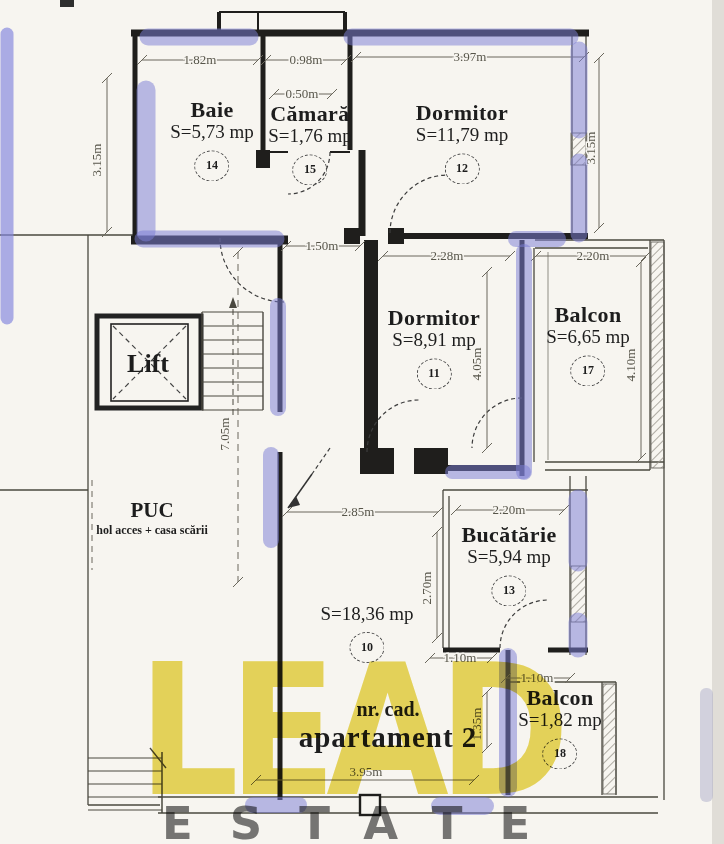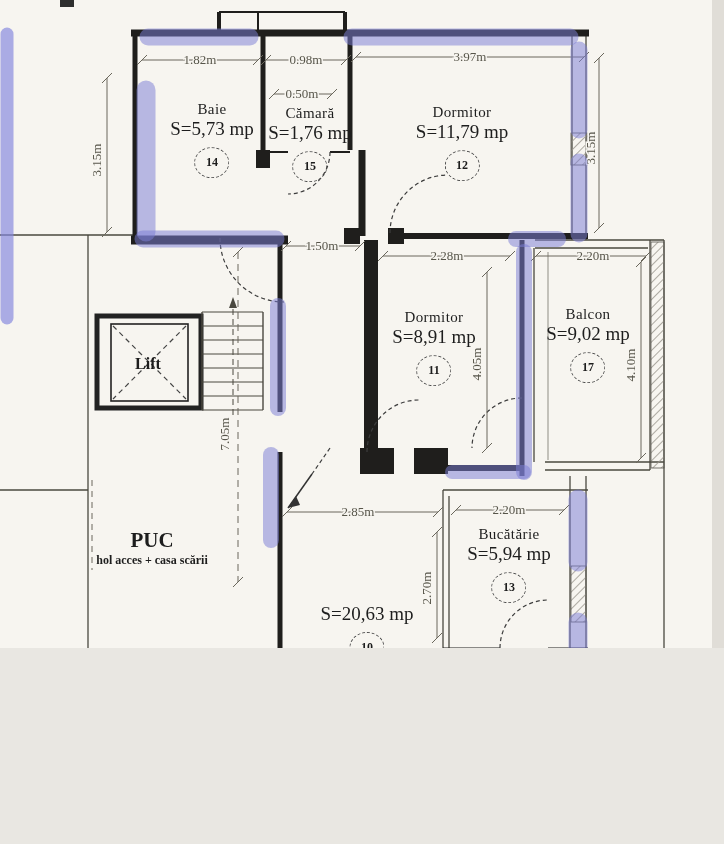--- a/index.html
+++ b/index.html
@@ -1,26 +1,26 @@
 <!DOCTYPE html>
 <html><head>
 <meta charset="utf-8">
 <style>
   html,body{margin:0;padding:0;background:#e9e7e2}
-  .page{position:relative;width:724px;height:648px;background:#f7f5f0;overflow:hidden;
+  .page{position:relative;width:724px;height:844px;background:#f7f5f0;overflow:hidden;
         font-family:"Liberation Serif",serif;color:#1d1d1d}
   .page svg{position:absolute;left:0;top:0}
   .dimtext{font-family:"Liberation Serif",serif;font-size:13px;fill:#57554a;
            paint-order:stroke;stroke:#f7f5f0;stroke-width:3px;text-anchor:middle}
   .room{position:absolute;transform:translate(-50%,-50%);text-align:center;z-index:3}
-  .rname{font-weight:normal;font-size:15px;line-height:1.05;letter-spacing:.4px;white-space:nowrap}
+  .rname{font-weight:bold;font-size:22px;line-height:1.05;letter-spacing:.4px;white-space:nowrap}
   .rarea{font-weight:normal;font-size:19px;white-space:nowrap}
   .rnum{margin:7px auto 0;width:33px;height:29px;border:1.6px dashed #4c4c4c;border-radius:50%;
         display:flex;align-items:center;justify-content:center;font-weight:bold;font-size:12px}
-  .lift-label{position:absolute;transform:translate(-50%,-50%);font-weight:bold;font-size:16px;z-index:3}
+  .lift-label{position:absolute;transform:translate(-50%,-50%);font-weight:bold;font-size:26px;z-index:3}
   .puc{position:absolute;transform:translate(-50%,-50%);text-align:center;font-weight:bold;z-index:3}
   .puc .l1{font-size:21px}
   .puc .l2{font-size:12px;white-space:nowrap}
   .cad{position:absolute;transform:translate(-50%,-50%);text-align:center;font-weight:bold;z-index:3}
   .cad .l1{font-size:20px}
   .cad .l2{font-size:24px;letter-spacing:1px;white-space:nowrap}
   .cad .l3{font-size:29px;letter-spacing:1px;white-space:nowrap}
   .wm-lead{position:absolute;left:138px;top:640px;font-family:"DejaVu Sans",sans-serif;
            font-weight:900;font-size:182px;line-height:1;letter-spacing:-12px;
            color:rgba(230,210,58,.82);transform:scaleX(.87);transform-origin:0 0;
@@ -235,41 +235,41 @@
   <div class="rarea">S=11,79 mp</div>
   <div class="rnum">12</div>
 </div>
 <div class="room" style="left:434px;top:348px">
   <div class="rname">Dormitor</div>
   <div class="rarea">S=8,91 mp</div>
   <div class="rnum">11</div>
 </div>
 <div class="room" style="left:588px;top:345px">
   <div class="rname">Balcon</div>
-  <div class="rarea">S=9,02 mp</div>
+  <div class="rarea">S=6,65 mp</div>
   <div class="rnum">17</div>
 </div>
 <div class="room" style="left:509px;top:565px">
   <div class="rname">Bucătărie</div>
   <div class="rarea">S=5,94 mp</div>
   <div class="rnum">13</div>
 </div>
 <div class="room" style="left:367px;top:633px">
-  <div class="rarea">S=20,63 mp</div>
+  <div class="rarea">S=18,36 mp</div>
   <div class="rnum">10</div>
 </div>
 <div class="room" style="left:560px;top:728px">
   <div class="rname">Balcon</div>
   <div class="rarea">S=1,82 mp</div>
   <div class="rnum">18</div>
 </div>
 
 <div class="lift-label" style="left:148px;top:364px">Lift</div>
 
-<div class="puc" style="left:152px;top:548px">
+<div class="puc" style="left:152px;top:518px">
   <div class="l1">PUC</div>
   <div class="l2">hol acces + casa scării</div>
 </div>
 
 <div class="cad" style="left:388px;top:726px">
   <div class="l1">nr. cad.</div>
   <div class="l3">apartament 2</div>
 </div>
 
 <div class="wm-lead">LEAD</div>

